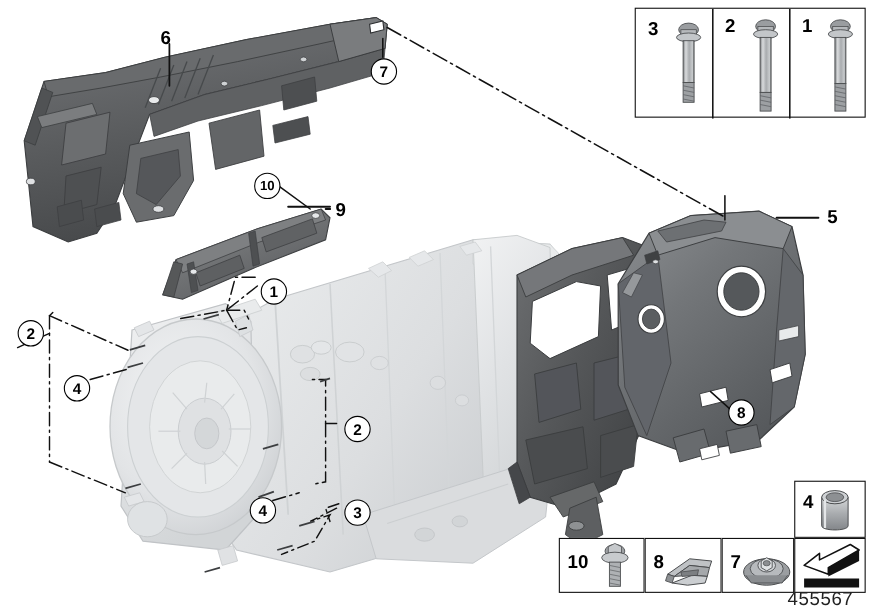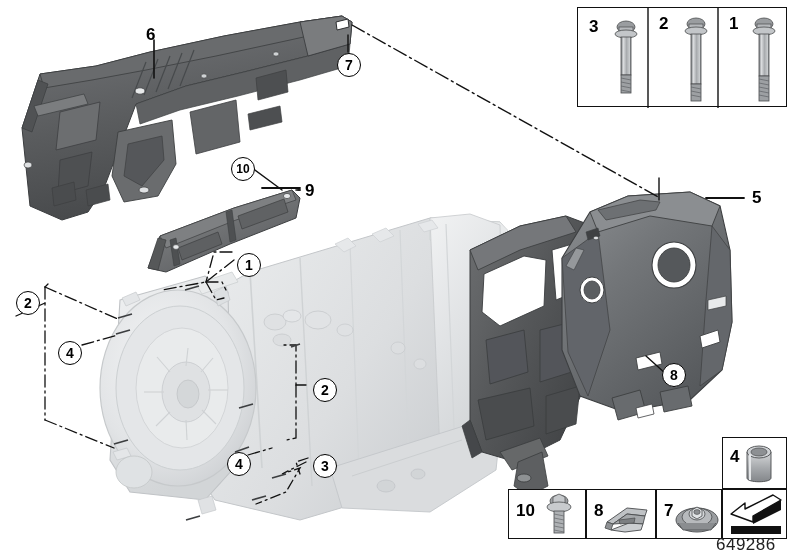--- a/index.html
+++ b/index.html
@@ -467,15 +467,15 @@
   <div class="legend-num" style="left:730px; top:448px;">4</div>
 
   <div class="legend-box" style="left:722px; top:489px; width:65px; height:50px;">
     <svg viewBox="0 0 65 50" width="65" height="50">
       <path d="M8 24 L22 13 L22 19 L50 5 L58 10 L30 26 L30 32 Z" fill="#ffffff" stroke="#111" stroke-width="1.4" stroke-linejoin="round"></path>
       <path d="M8 36 L58 36 L58 44 L8 44 Z" fill="#111111"></path>
       <path d="M30 26 L58 10 L58 20 L30 34 Z" fill="#111111"></path>
     </svg>
   </div>
 
-  <div class="part-number" style="left:716px; top:536px;">649286</div>
+  <div class="part-number" style="left:716px; top:536px;">455567</div>
 
 </div>
 
 </body></html>

